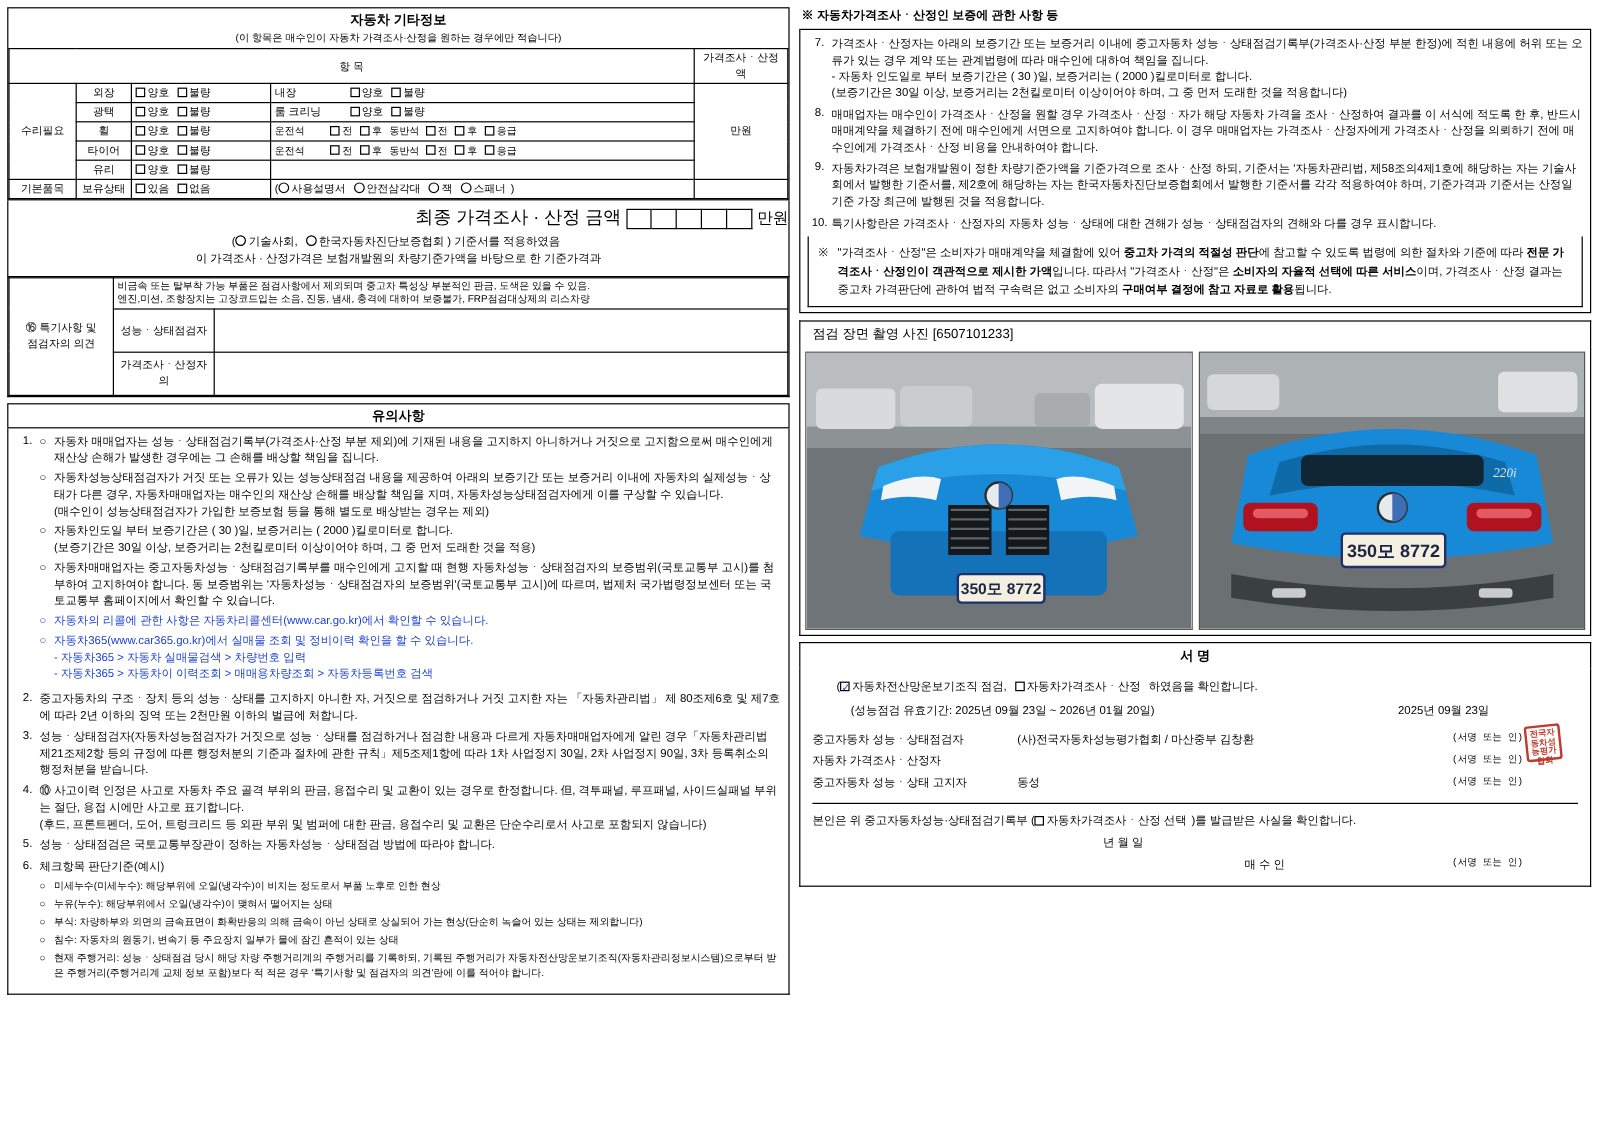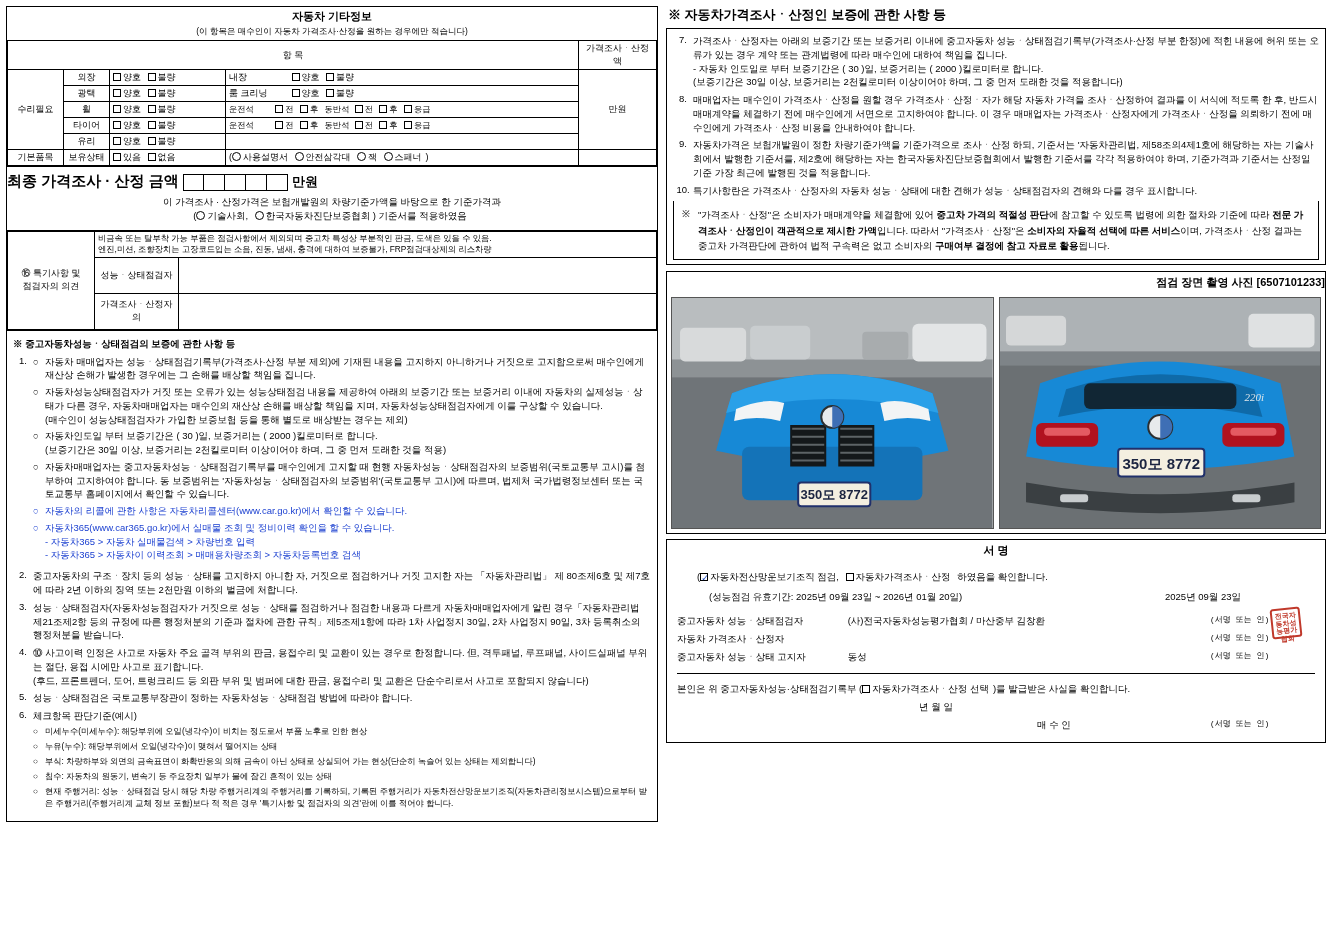--- a/index.html
+++ b/index.html
@@ -34,46 +34,46 @@
     content:"✓"; position:absolute; left:0px; top:-4px; font-size:9px; color:#1a49c4;
   }
   .circle {
     display:inline-block; width:9px; height:9px; border:1px solid #000; border-radius:50%;
     margin-right:2px; vertical-align:-1px;
   }
   .opt { white-space:nowrap; margin-right:4px; display:inline-block; }
 
   
   .price-box { border:1.4px solid #000; border-top:none; padding:5px 0 6px 0; }
-  .price-title { text-align:left; font-weight:bold; font-size:15px; margin-bottom:3px; }
+  .price-title { text-align:right; font-weight:normal; font-size:15px; margin-bottom:3px; }
   .amt-cells { display:inline-flex; vertical-align:middle; }
   .amt-cells span { width:21px; height:17px; border:1px solid #000; border-left:none; display:inline-block;}
   .amt-cells span:first-child { border-left:1px solid #000; }
   .price-note { text-align:center; font-size:9.5px; line-height:1.5; margin-top:4px; }
 
   
   .notice-hdr { text-align:center; font-weight:bold; font-size:11px; border:1.4px solid #000; padding:2px 0; margin-top:5px;}
   .notice-body { border:1.4px solid #000; border-top:none; padding:5px 6px; }
   .sec-title { font-weight:bold; font-size:9.5px; margin:2px 0 4px 0; }
   ol.num { margin:0; padding:0; list-style:none; }
   ol.num > li { display:flex; margin-bottom:4px; }
   ol.num > li > .n { width:20px; flex:0 0 20px; text-align:center; }
   ol.num > li > .t { flex:1; line-height:1.45; }
   .bullet { display:flex; margin-bottom:3px; }
   .bullet > .b { width:12px; flex:0 0 12px; }
   .bullet > .t { flex:1; line-height:1.45; }
   .blue { color:#1a3fd0; }
 
   
-  .r-sec-title { font-weight:bold; font-size:13px; margin:0 0 4px 2px; }
+  .r-sec-title { font-weight:bold; font-size:10px; margin:0 0 4px 2px; }
   .r-box { border:1.4px solid #000; padding:5px 6px 4px 6px; }
   .bar-title { text-align:center; font-weight:bold; font-size:11px; border:1.2px solid #000; padding:2px 0; margin:6px 0 0 0;}
   .def-box { border:1.4px solid #000; border-top:none; padding:6px 8px; }
 
-  .photo-hdr { text-align:right; font-weight:bold; font-size:11px; border:1.4px solid #000; border-bottom:none; padding:3px 0; }
+  .photo-hdr { text-align:left; font-weight:normal; font-size:11px; border:1.4px solid #000; border-bottom:none; padding:3px 10px; }
   .photos { border:1.4px solid #000; border-top:none; padding:4px; display:flex; gap:5px; }
   .photo { flex:1; height:232px; position:relative; overflow:hidden; border:1px solid #555; }
 
   .sign-hdr { text-align:center; font-weight:bold; font-size:11px; border:1.4px solid #000; border-bottom:none; padding:3px 0; margin-top:5px; }
   .sign-body { border:1.4px solid #000; border-top:none; padding:7px 10px 8px 10px; font-size:9.5px; line-height:1.9; }
   .sign-row { display:flex; }
   .sign-row .lbl { flex:1; }
   .sign-row .sgn { width:105px; font-size:8px;font-family:Liberation Mono, monospace; }
   .divider { border-top:1px solid #000; margin:7px 0 6px 0; }
 
@@ -196,25 +196,25 @@
         <span class="amt-cells">
             <span></span>
             <span></span>
             <span></span>
             <span></span>
             <span></span>
           </span>
         <span style="font-size:13px">만원</span>
       </div>
       <div class="price-note">
-        <div>이 가격조사 · 산정가격은 보험개발원의 차량기준가액을 바탕으로 한 기준가격과</div>
         <div>
           (<span class="opt"><span class="circle"></span><span>기술사회,</span></span>
           <span class="opt"><span class="circle"></span><span>한국자동차진단보증협회 ) 기준서를 적용하였음</span></span>
         </div>
+        <div>이 가격조사 · 산정가격은 보험개발원의 차량기준가액을 바탕으로 한 기준가격과</div>
       </div>
     </div>
 
     <div class="box" style="border-top:none">
       <table>
         <tbody>
             <tr>
           <td class="ctr" rowspan="3" style="width:87px">
             <span>⑯</span>
             <span style="white-space:pre-line">특기사항 및
@@ -228,22 +228,22 @@
           <td class="opinion-cell"></td>
         </tr>
         <tr>
           <td class="ctr opinion-cell">가격조사ㆍ산정자의</td>
           <td class="opinion-cell"></td>
         </tr>
       </tbody>
         </table>
     </div>
 
+    <div class="notice-hdr">유의사항</div>
     <div class="notice-body">
-      <div class="sec-title">※ 중고자동차성능ㆍ상태점검의 보증에 관한 사항 등</div>
       <ol class="num">
         <li>
           <div class="n">1.</div>
           <div class="t">
             <div class="bullet">
                 <div class="b">○</div>
                 <div class="t">자동차 매매업자는 성능ㆍ상태점검기록부(가격조사·산정 부분 제외)에 기재된 내용을 고지하지 아니하거나 거짓으로 고지함으로써 매수인에게 재산상 손해가 발생한 경우에는 그 손해를 배상할 책임을 집니다.</div>
               </div>
             <div class="bullet">
                 <div class="b">○</div>

